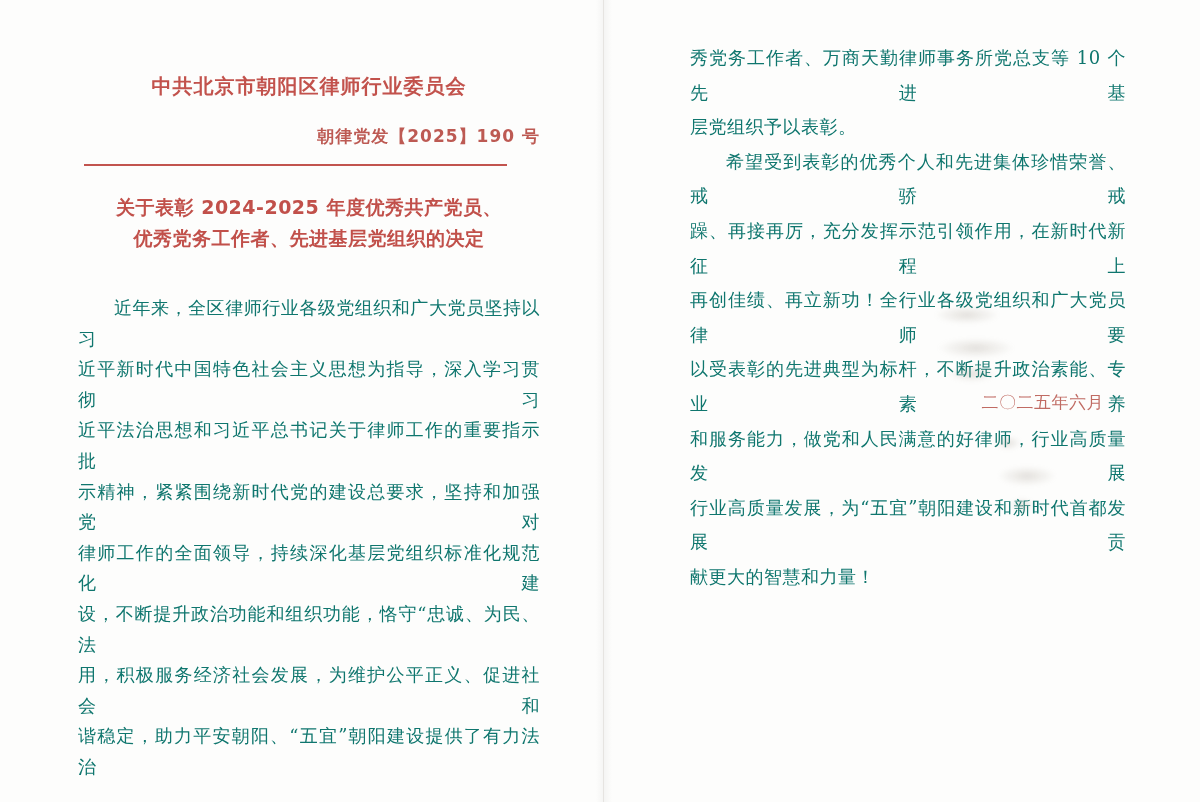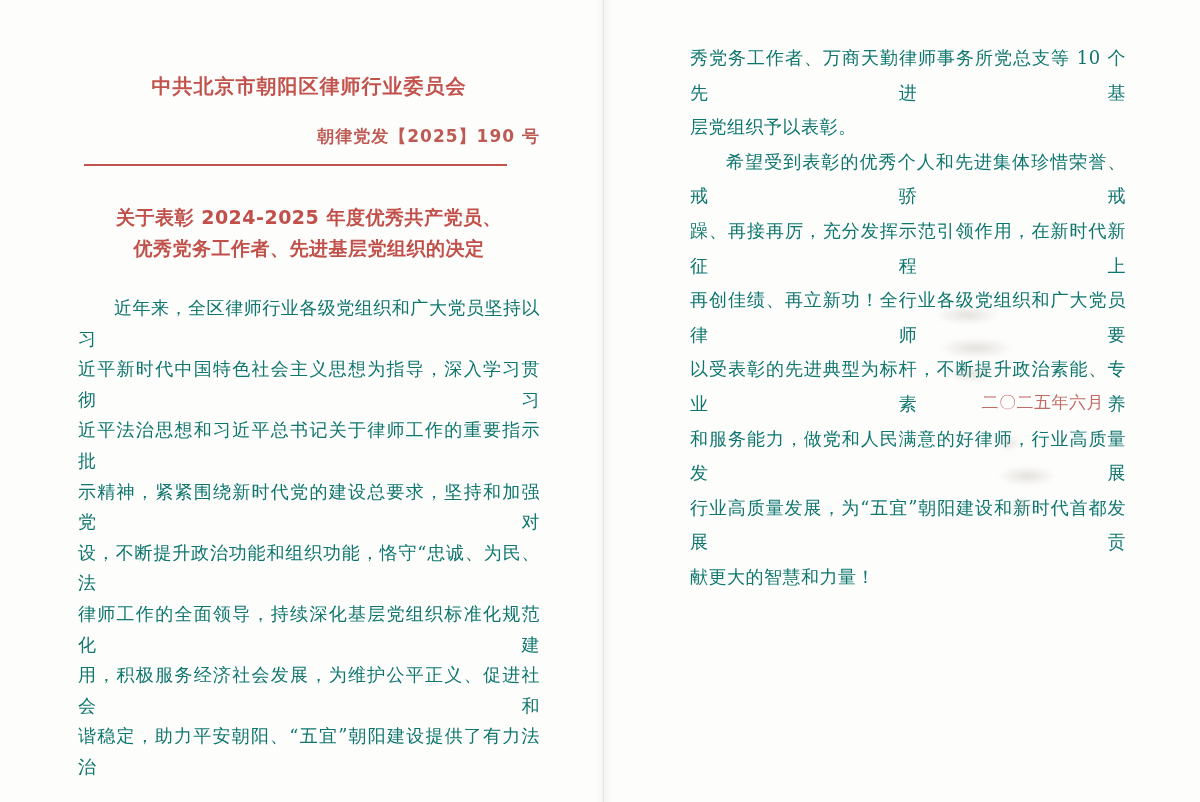--- a/index.html
+++ b/index.html
@@ -32,21 +32,21 @@
     position:absolute;left:78px;top:125px;width:462px;
     text-align:right;
     font-size:17px;font-weight:bold;letter-spacing:1px;
     color:#bd5a53;
   }
   .red-rule{
     position:absolute;left:84px;top:164px;width:423px;height:2px;
     background:#c2544e;
   }
   .doc-title{
-    position:absolute;left:78px;top:202px;width:462px;
+    position:absolute;left:78px;top:192px;width:462px;
     text-align:center;
     font-size:19px;font-weight:bold;letter-spacing:0.5px;
     line-height:31px;
     color:#c1504a;
   }
   .body-block{
     position:absolute;
     font-size:18px;
     color:#0f766e;
     font-family:"DejaVu Serif", serif;
@@ -102,22 +102,22 @@
     <div class="red-rule"></div>
     <div class="doc-title">
       <div>关于表彰 2024-2025 年度优秀共产党员、</div>
       <div>优秀党务工作者、先进基层党组织的决定</div>
     </div>
     <div class="body-block body-left">
       <div class="ln indent">近年来，全区律师行业各级党组织和广大党员坚持以习</div>
       <div class="ln">近平新时代中国特色社会主义思想为指导，深入学习贯彻习</div>
       <div class="ln">近平法治思想和习近平总书记关于律师工作的重要指示批</div>
       <div class="ln">示精神，紧紧围绕新时代党的建设总要求，坚持和加强党对</div>
+      <div class="ln">律师工作的全面领导，持续深化基层党组织标准化规范化建</div>
       <div class="ln">设，不断提升政治功能和组织功能，恪守“忠诚、为民、法</div>
-      <div class="ln">律师工作的全面领导，持续深化基层党组织标准化规范化建</div>
       <div class="ln">用，积极服务经济社会发展，为维护公平正义、促进社会和</div>
       <div class="ln">谐稳定，助力平安朝阳、“五宜”朝阳建设提供了有力法治</div>
 
     </div>
   </div>
 
   <div>
     <div class="body-block body-right">
       <div class="ln">秀党务工作者、万商天勤律师事务所党总支等 10 个先进基</div>
       <div class="ln end">层党组织予以表彰。</div>

